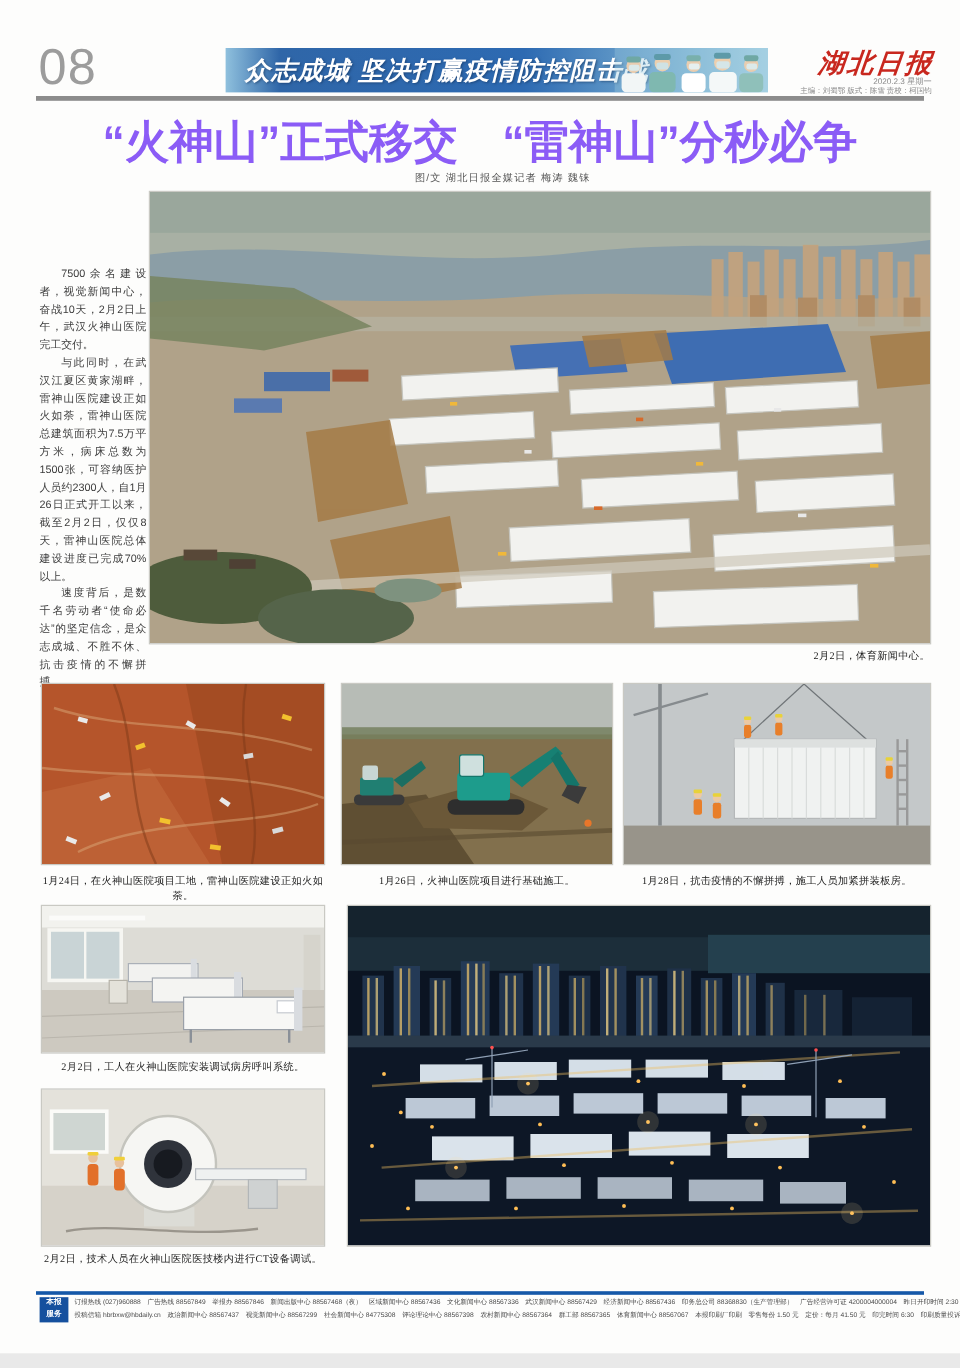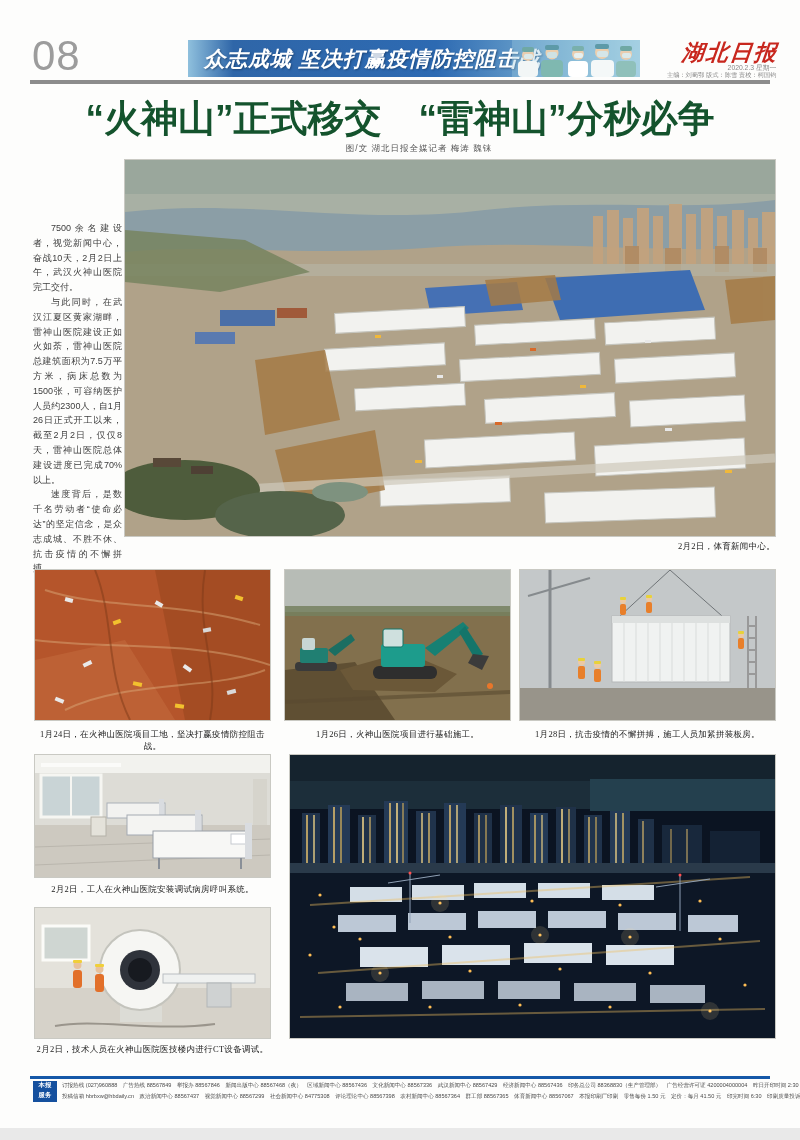--- a/index.html
+++ b/index.html
@@ -13,21 +13,21 @@
           display:flex;align-items:center;overflow:hidden;}
   .banner-text{color:#fff;font-size:21px;font-weight:900;font-style:italic;letter-spacing:1px;
                padding-left:16px;white-space:nowrap;text-shadow:1px 1px 2px rgba(20,50,90,.6);}
   .banner-staff{position:absolute;right:0;top:0;}
   .masthead-title{right:22px;top:38px;color:#c8271e;font-size:22px;font-weight:900;font-style:italic;
                   font-family:"Liberation Serif",serif;letter-spacing:2px;transform:skewX(-6deg);}
   .masthead-date{right:24px;top:63px;font-size:8px;color:#8a8a8a;transform:scale(.85);transform-origin:right top;}
   .masthead-editors{right:24px;top:71px;font-size:8px;color:#8a8a8a;white-space:nowrap;transform:scale(.78);transform-origin:right top;}
   .header-rule{left:30px;top:80px;width:740px;height:4px;background:#8c8c8c;}
   
-  .headline{left:0;top:94px;width:800px;text-align:center;font-size:37px;font-weight:900;color:#14532d;letter-spacing:0;}
+  .headline{left:0;top:94px;width:800px;text-align:center;font-size:37px;font-weight:900;color:#8b5cf6;letter-spacing:0;}
   .byline{left:0;top:143px;width:800px;text-align:center;font-size:8.5px;color:#555;letter-spacing:1px;padding-left:19px;}
   
   .body-col{left:33px;top:221px;width:89px;font-size:9px;line-height:14.8px;color:#3c3c3c;text-align:justify;}
   .body-col p{margin:0;text-indent:18px;}
   
   .photo{overflow:hidden;background:#ddd;outline:1px solid #c9c9c3;}
   .photo svg{display:block;}
   .caption{font-family:"Liberation Serif",serif;font-size:8.5px;color:#1c1c1c;letter-spacing:.3px;}
   .cap-c{text-align:center;}
   .cap-r{text-align:right;}
@@ -260,21 +260,21 @@
         <line x1="228" y1="46" x2="228" y2="118"></line>
           <line x1="236" y1="46" x2="236" y2="118"></line>
         <line x1="228" y1="56" x2="236" y2="56"></line>
           <line x1="228" y1="68" x2="236" y2="68"></line>
           <line x1="228" y1="80" x2="236" y2="80"></line>
           <line x1="228" y1="92" x2="236" y2="92"></line>
           <line x1="228" y1="104" x2="236" y2="104"></line>
       </g>
     </svg>
   </div>
-  <div class="abs caption cap-c" style="left:35px;top:729px;width:235px;">1月24日，在火神山医院项目工地，坚决打赢疫情防控阻击战。</div>
+  <div class="abs caption cap-c" style="left:35px;top:729px;width:235px;">1月24日，在火神山医院项目工地，雷神山医院建设正如火如荼。</div>
   <div class="abs caption cap-c" style="left:285px;top:729px;width:225px;">1月26日，火神山医院项目进行基础施工。</div>
   <div class="abs caption cap-c" style="left:520px;top:729px;width:255px;">1月28日，抗击疫情的不懈拼搏，施工人员加紧拼装板房。</div>
 
   <div class="abs photo" style="left:35px;top:755px;width:235px;height:122px;">
     <svg width="235" height="122" viewBox="0 0 235 122">
       <rect width="235" height="122" fill="#e7e7e3"></rect>
       <rect width="235" height="18" fill="#f2f2ee"></rect>
       <rect y="18" width="235" height="52" fill="#dddcd6"></rect>
       <rect x="6" y="20" width="60" height="42" fill="#c9d4d6" stroke="#f6f6f2" stroke-width="3"></rect>
       <line x1="36" y1="20" x2="36" y2="62" stroke="#f6f6f2" stroke-width="2"></line>

